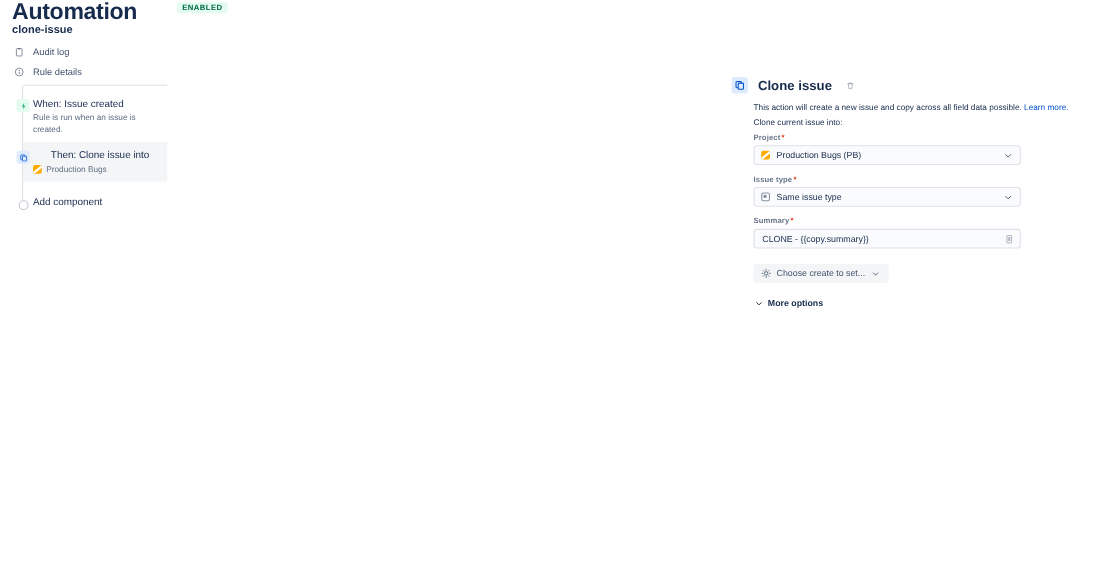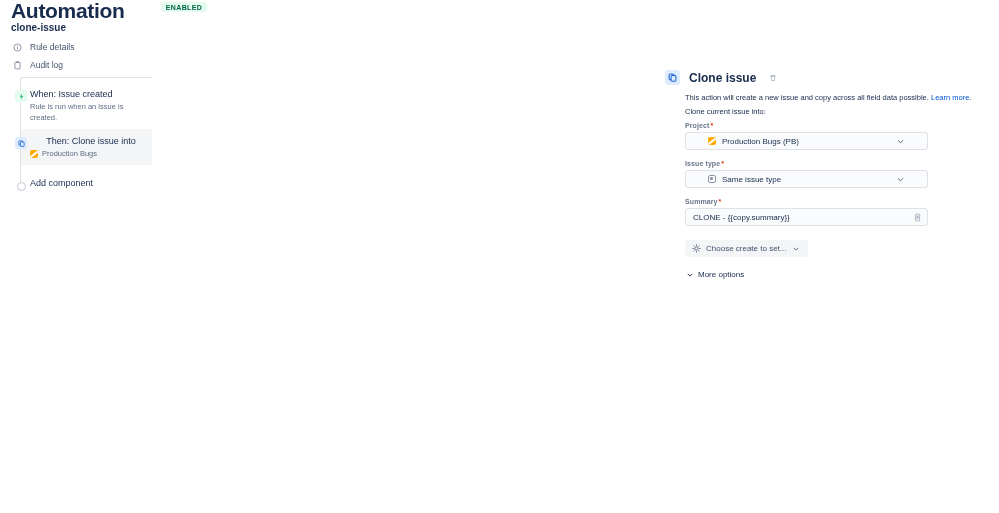--- a/index.html
+++ b/index.html
@@ -231,21 +231,21 @@
   }
   .req { color: #de350b; font-weight: 700; margin-left: 1px; }
 
   .select-box {
     height: 18px;
     background: #fafbfc;
     border: 1px solid #dfe1e6;
     border-radius: 3px;
     display: flex;
     align-items: center;
-    padding: 0 22px;
+    padding: 0 6px;
     gap: 6px;
     cursor: pointer;
     position: relative;
   }
   .select-value {
     font-size: 8px;
     color: #172b4d;
     flex: 1 1 auto;
     white-space: nowrap;
     overflow: hidden;
@@ -316,21 +316,21 @@
     font-family: "Liberation Sans", sans-serif;
   }
   .gear-ico { width: 9px; height: 9px; display:inline-flex; }
 
   .more-options {
     margin-top: 13px;
     display: flex;
     align-items: center;
     gap: 4px;
     font-size: 8px;
-    font-weight: 400;
+    font-weight: 700;
     color: #172b4d;
     cursor: pointer;
   }
 
   .footer-actions {
     position: absolute;
     right: 6px;
     top: 484px;
     display: flex;
     align-items: flex-end;
@@ -367,35 +367,35 @@
     <h1 class="app-title">Automation</h1>
     <span class="enabled-badge">ENABLED</span>
   </div>
 
   <div class="rule-name">clone-issue</div>
 
   <div class="nav-list">
     <div class="nav-item">
       <span class="nav-icon">
         <svg width="9" height="9" viewBox="0 0 16 16">
+            <rect x="3.4" y="2" width="9.2" height="12" rx="1.4" fill="none" stroke="#6b778c" stroke-width="1.3"></rect>
+            <rect x="6" y="1" width="4" height="2.4" rx="0.8" fill="#6b778c"></rect>
+          </svg>
+      </span>
+      <span>Audit log</span>
+    </div>
+    <div class="nav-item">
+      <span class="nav-icon">
+        <svg width="9" height="9" viewBox="0 0 16 16">
             <circle cx="8" cy="8" r="6.3" fill="none" stroke="#6b778c" stroke-width="1.3"></circle>
             <circle cx="8" cy="5.4" r="0.95" fill="#6b778c"></circle>
             <rect x="7.3" y="7.2" width="1.4" height="4" rx="0.6" fill="#6b778c"></rect>
           </svg>
       </span>
       <span>Rule details</span>
-    </div>
-    <div class="nav-item">
-      <span class="nav-icon">
-        <svg width="9" height="9" viewBox="0 0 16 16">
-            <rect x="3.4" y="2" width="9.2" height="12" rx="1.4" fill="none" stroke="#6b778c" stroke-width="1.3"></rect>
-            <rect x="6" y="1" width="4" height="2.4" rx="0.8" fill="#6b778c"></rect>
-          </svg>
-      </span>
-      <span>Audit log</span>
     </div>
   </div>
 
   <div class="nav-divider"></div>
   <div class="rail"></div>
 
   <div class="component" style="top:82px;">
     <span class="comp-bullet when">
       <svg width="7" height="7" viewBox="0 0 16 16">
           <path d="M9.2 1L4 9h3.4l-.8 6L12 7H8.5z" fill="#36b37e"></path>

